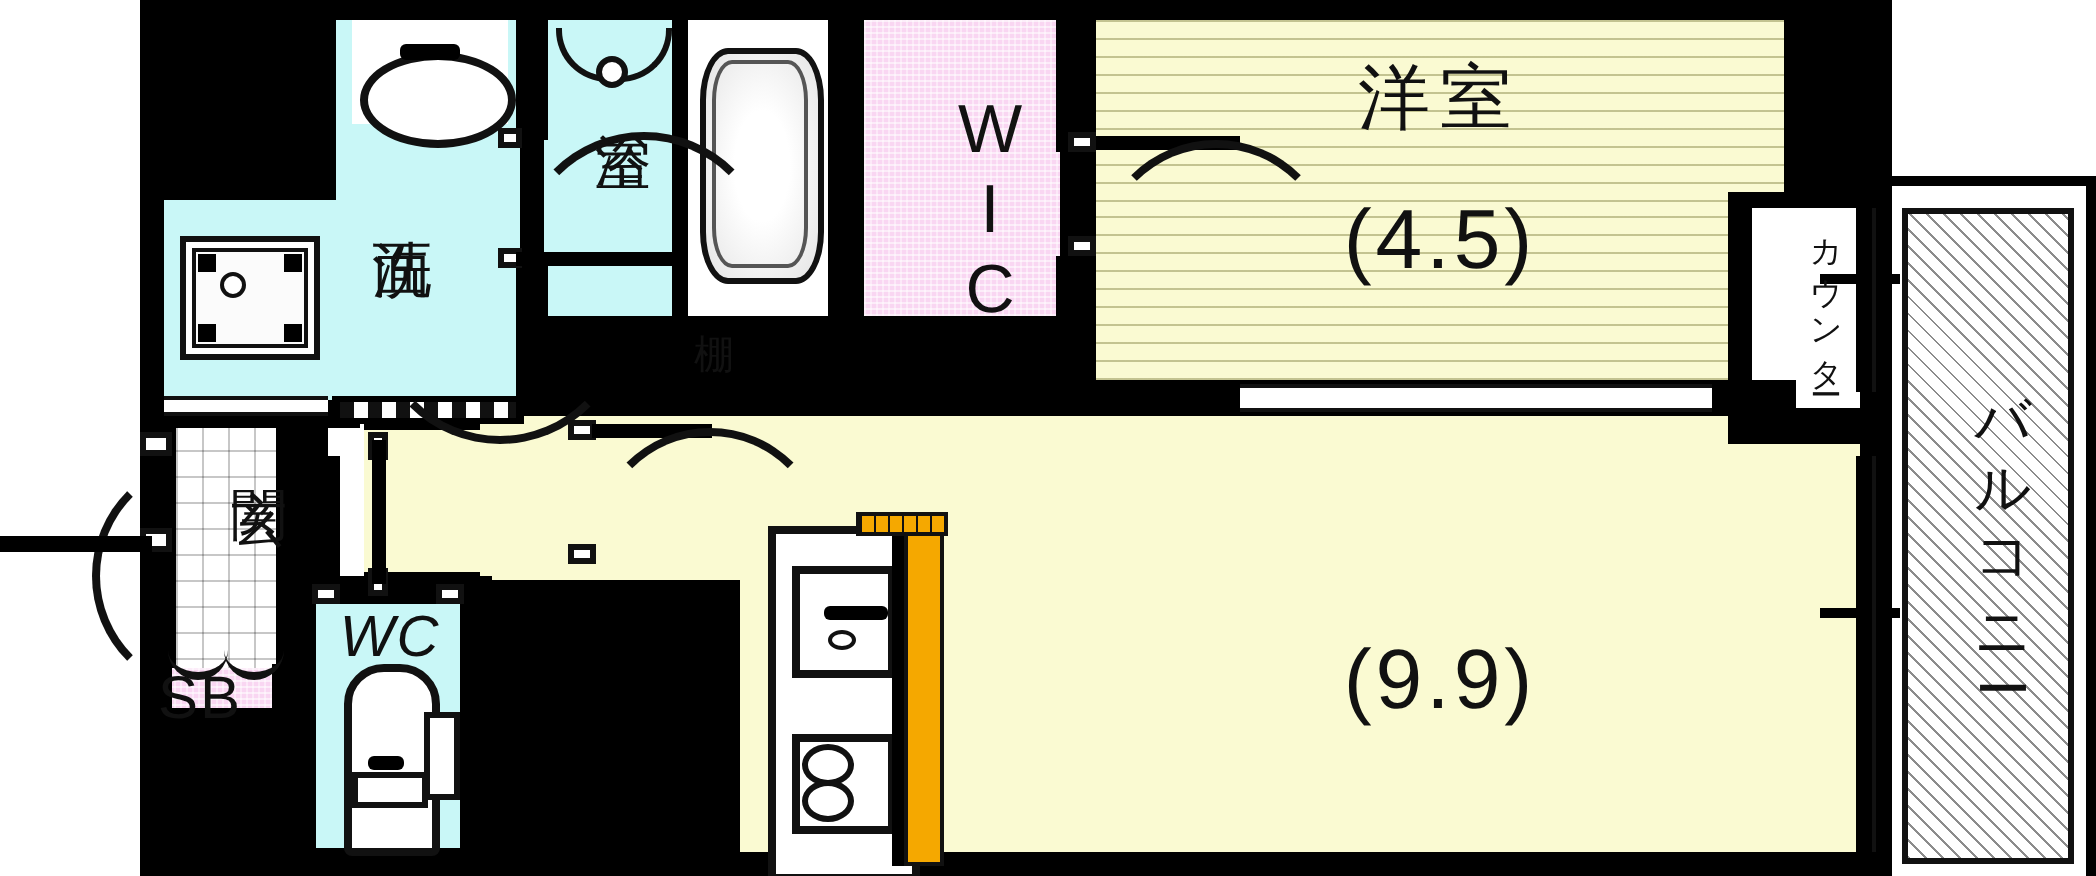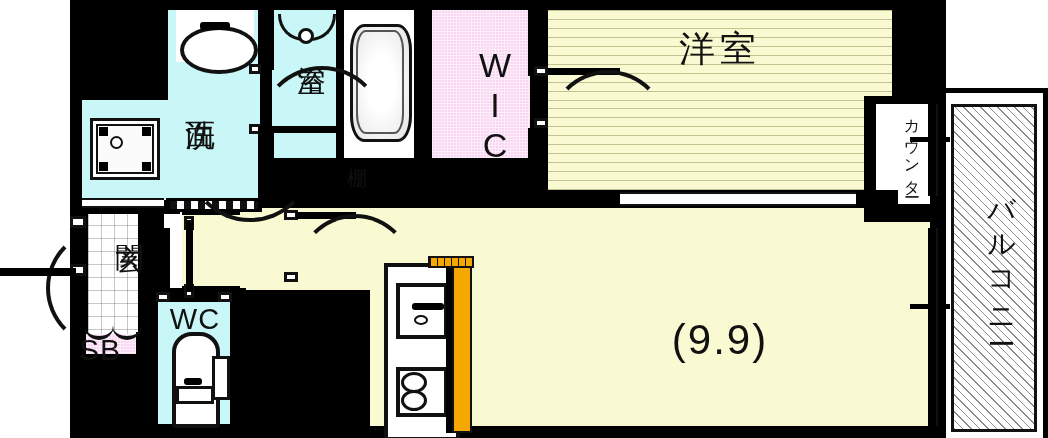--- a/index.html
+++ b/index.html
@@ -281,26 +281,27 @@
 
   <div class="label lbl-jp-mid" style="left:172px; top:96px; width:44px; writing-mode:vertical-rl; text-orientation:upright;">洗面</div>
 
   <div class="label lbl-jp-small" style="left:282px; top:44px; width:44px; writing-mode:vertical-rl; text-orientation:upright; font-size:28px;">浴室</div>
 
   <div class="label lbl-lat-mid" style="left:448px; top:46px; width:64px; writing-mode:vertical-rl; text-orientation:upright; font-size:34px;">WIC</div>
 
   <div class="label" style="left:296px; top:168px; width:122px; font-size:20px;">棚</div>
 
   <div class="label lbl-jp-big" style="left:600px; top:30px; width:240px; font-size:36px;">洋室</div>
+  <div class="label lbl-area" style="left:600px; top:98px; width:240px; font-size:42px;">(4.5)</div>
 
   <div class="label" style="left:570px; top:318px; width:300px; font-size:42px; letter-spacing:2px;">(9.9)</div>
 
   <div class="label" style="left:96px; top:222px; width:48px; font-size:28px; writing-mode:vertical-rl; text-orientation:upright;">玄関</div>
 
   <div class="label" style="left:72px; top:334px; width:56px; font-size:30px; letter-spacing:1px;">SB</div>
 
-  <div class="label" style="left:160px; top:304px; width:70px; font-size:29px; letter-spacing:1px;">WC</div>
+  <div class="label" style="left:160px; top:304px; width:70px; font-size:29px; letter-spacing:1px;font-style:italic;">WC</div>
 
   <div class="label" style="left:886px; top:108px; width:34px; font-size:16px; writing-mode:vertical-rl; text-orientation:upright; letter-spacing:2px;">カウンター</div>
 
   <div class="label" style="left:972px; top:178px; width:44px; font-size:28px; writing-mode:vertical-rl; text-orientation:upright; letter-spacing:6px;">バルコニー</div>
 
 </div>
 
 </body></html>

